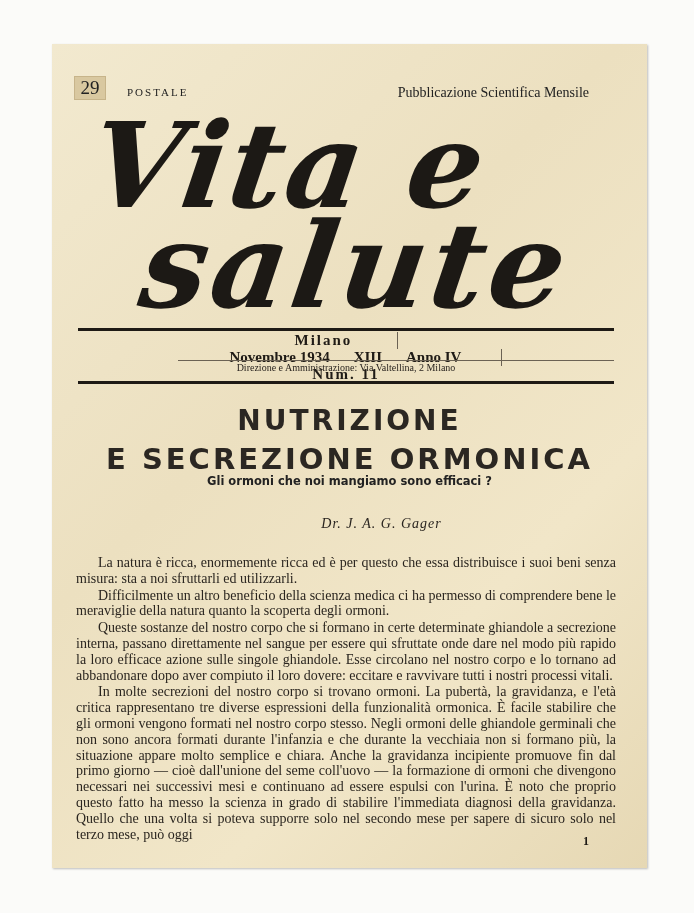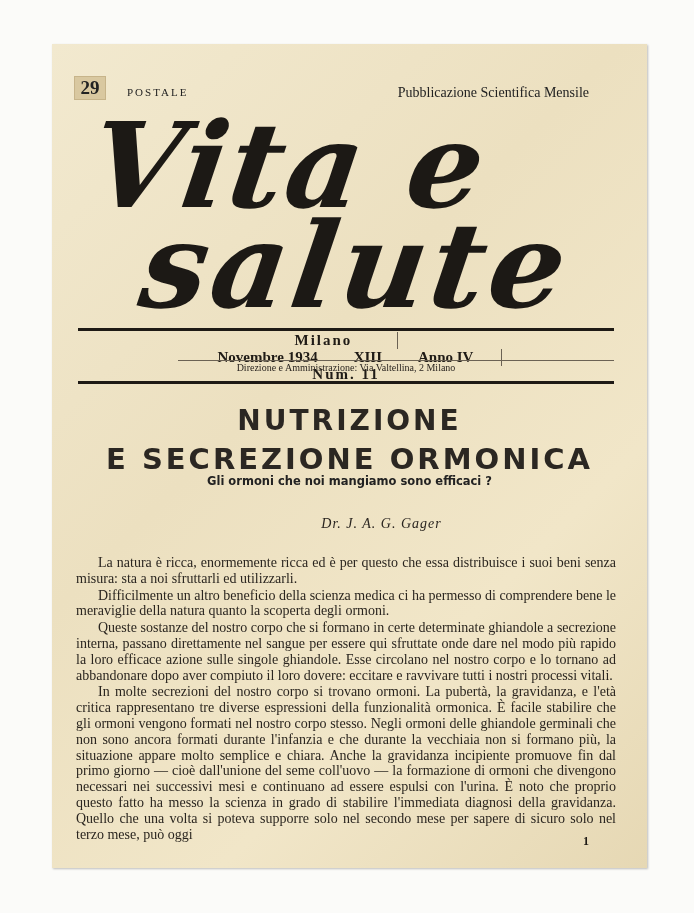--- a/index.html
+++ b/index.html
@@ -1,32 +1,32 @@
 <!DOCTYPE html>
 <html><head>
 <meta charset="utf-8">
 <style>
   html,body{margin:0;padding:0;}
   body{width:694px;height:913px;background:#fbfbf9;position:relative;overflow:hidden;font-family:"Liberation Serif",serif;}
   .page{position:absolute;left:52px;top:44px;width:595px;height:824px;background:#efe4c6;
     background-image:linear-gradient(135deg,#f2e9cf 0%,#ece0c0 40%,#f1e6c8 70%,#e6d8b4 100%);
     box-shadow:1px 1px 2px rgba(0,0,0,0.25);color:#1f1b16;}
   .tag{position:absolute;left:22px;top:32px;width:30px;height:22px;background:#d9c8a0;border:1px solid #c7b48a;
-    font-family:"Liberation Serif",serif;font-weight:bold;font-size:19px;line-height:22px;text-align:center;color:#222;}
+    font-family:"Liberation Serif",serif;font-weight:normal;font-size:19px;line-height:22px;text-align:center;color:#222;}
   .postale{position:absolute;left:56px;top:42px;font-size:11px;letter-spacing:2px;color:#222;margin-left:19px;}
   .pubsci{position:absolute;right:58px;top:41px;font-size:14px;color:#222;}
   .masthead{position:absolute;left:30px;top:52px;width:530px;height:240px;}
   .masthead .l1,.masthead .l2{position:absolute;font-family:"DejaVu Serif",serif;font-style:italic;font-weight:bold;color:#1c1915;transform:skewX(-8deg);}
   .masthead .l1{left:10px;top:0;font-size:118px;letter-spacing:2px;}
   .masthead .l2{left:60px;top:100px;font-size:118px;letter-spacing:4px;}
   .rule-thick{position:absolute;left:26px;width:536px;height:3px;background:#1e1a15;}
   .infobar{position:absolute;left:26px;top:288px;width:536px;height:28px;display:flex;align-items:center;font-weight:bold;font-size:15px;flex-direction:column;}
   .infobar .cell{height:26px;display:flex;align-items:center;}
   .c-city{width:102px;letter-spacing:2px;padding-left:0;border-right:1px solid #6b6254;}
-  .c-date{width:310px;justify-content:center;gap:36px;border-right:1px solid #6b6254;}
+  .c-date{width:310px;justify-content:center;gap:24px;border-right:1px solid #6b6254;}
   .c-num{flex:1;justify-content:flex-end;letter-spacing:2px;}
   .rule-thin{position:absolute;left:126px;width:436px;height:1px;background:#6b6254;}
   .address{position:absolute;left:26px;top:318px;width:536px;text-align:center;font-size:10px;color:#2a2520;}
   .title{position:absolute;left:0;width:595px;text-align:center;font-family:"DejaVu Sans",sans-serif;font-weight:bold;color:#2b2722;letter-spacing:3px;}
   .t1{top:360px;font-size:28px;}
   .t2{top:398px;font-size:29px;}
   .subtitle{position:absolute;top:430px;left:0;width:595px;text-align:center;font-family:"DejaVu Sans",sans-serif;font-weight:bold;font-size:11.5px;color:#222;}
   .author{position:absolute;top:472px;left:0;width:659px;text-align:center;font-style:italic;font-size:14px;color:#2a2520;letter-spacing:1px;}
   .body{position:absolute;left:24px;top:511px;width:540px;font-size:14px;line-height:15.8px;text-align:justify;color:#2a251f;}
   .body p{margin:0 0 1px 0;text-indent:22px;}

